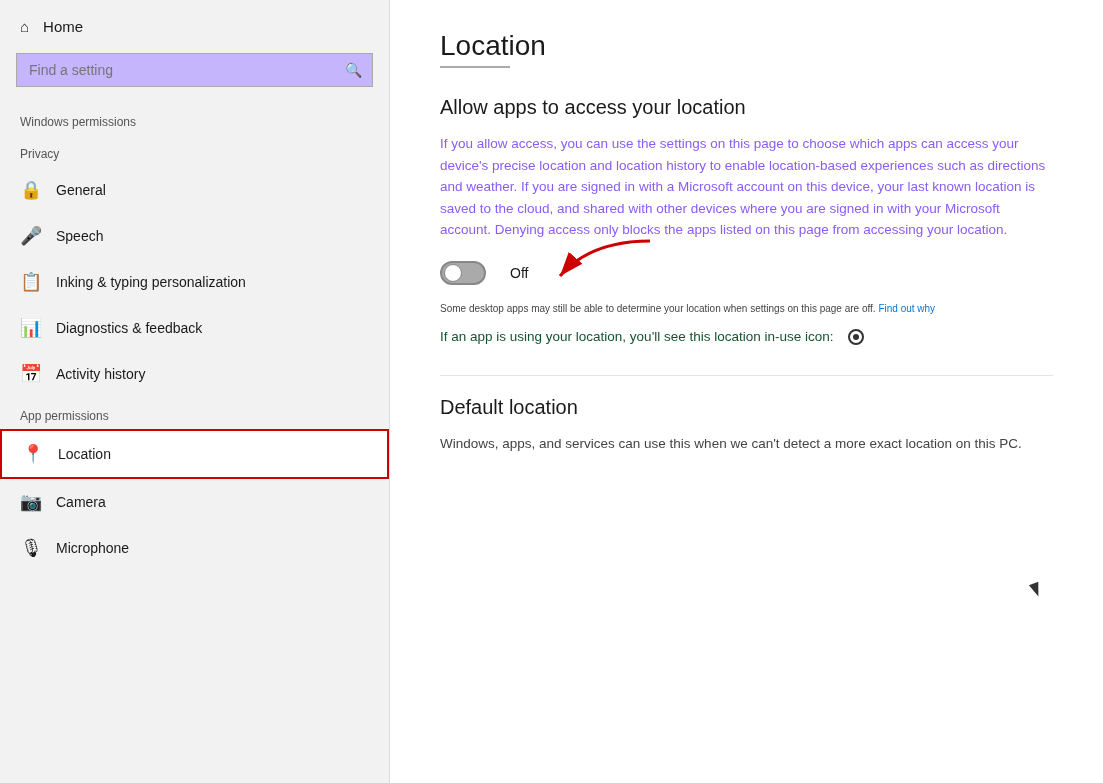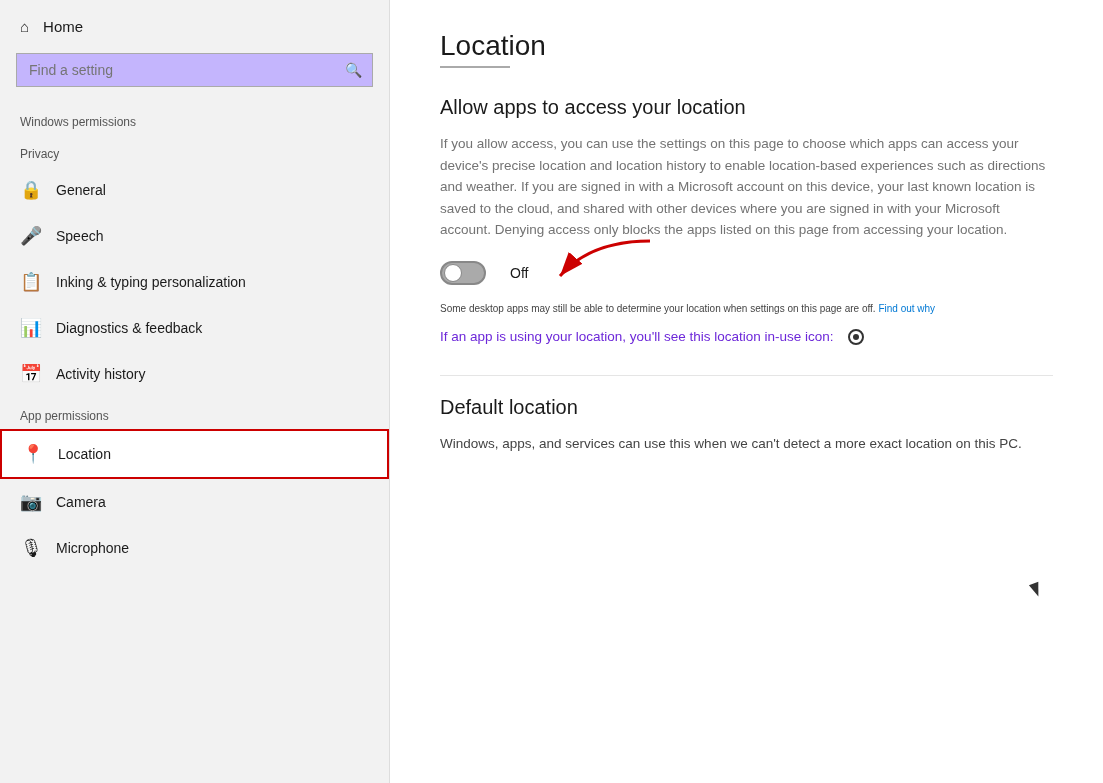--- a/index.html
+++ b/index.html
@@ -110,21 +110,21 @@
 
     .section-heading {
       font-size: 20px;
       font-weight: 400;
       color: #1a1a1a;
       margin-bottom: 14px;
     }
 
     .description-text {
       font-size: 13.5px;
-      color: #737373;
+      color: #8b5cf6;
       line-height: 1.6;
       margin-bottom: 20px;
     }
 
     .toggle-row {
       display: flex;
       align-items: center;
       gap: 24px;
       margin-bottom: 16px;
       position: relative;
@@ -163,21 +163,21 @@
       margin-bottom: 12px;
       line-height: 1.6;
     }
     .off-note a {
       color: #0078d4;
       text-decoration: none;
     }
 
     .location-icon-note {
       font-size: 13.5px;
-      color: #6d28d9;
+      color: #14532d;
       margin-bottom: 30px;
       display: flex;
       align-items: center;
       gap: 14px;
     }
     .location-in-use-icon {
       display: inline-block;
       width: 16px;
       height: 16px;
       border-radius: 50%;

